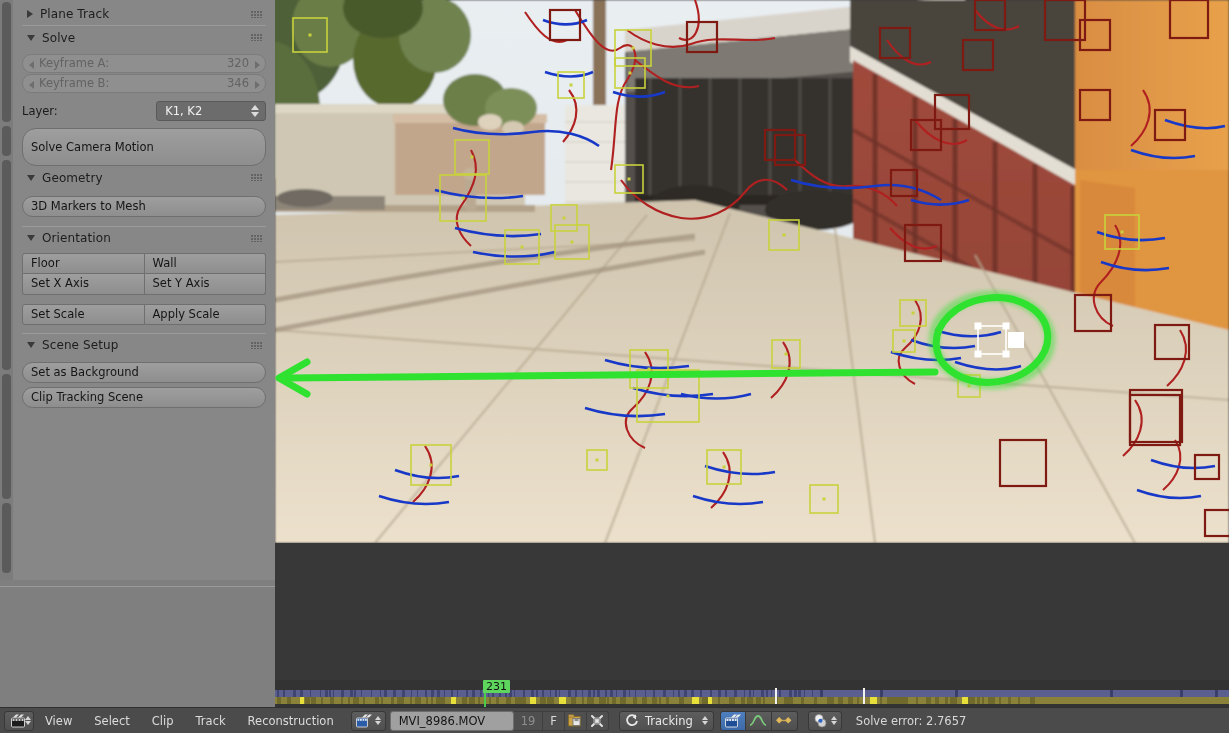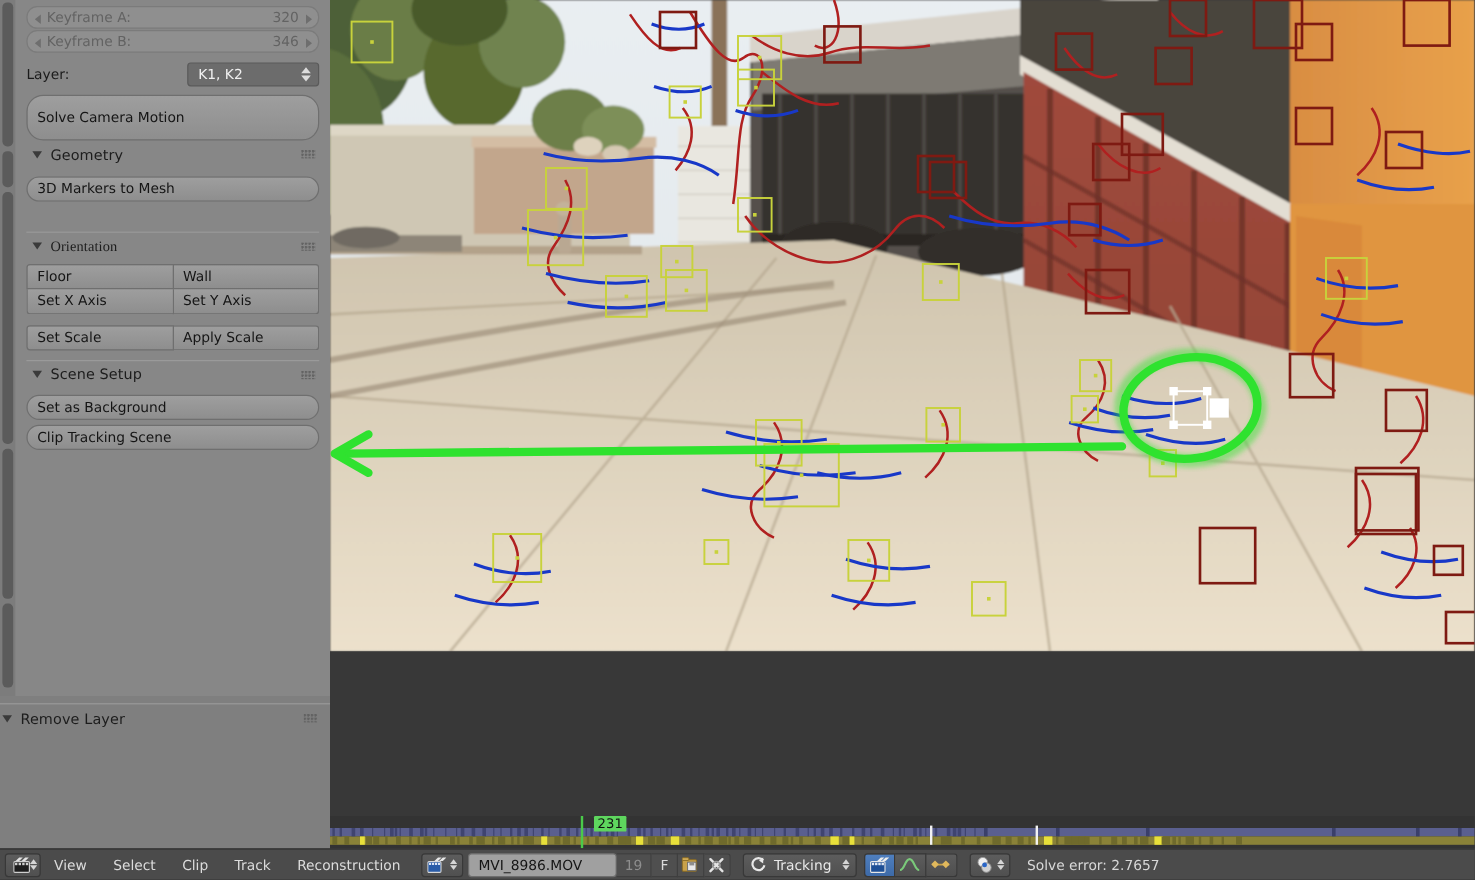--- a/index.html
+++ b/index.html
@@ -272,21 +272,31 @@
     <div id="sb-scroll">
       <div class="thumb t1"></div>
       <div class="thumb t2"></div>
       <div class="thumb t3"></div>
       <div class="thumb t4"></div>
       <div class="thumb t5"></div>
     </div>
 
     <div id="sb-body">
 
-
+      <div class="panel-header" style="margin-top:3px;">
+        <span class="tri closed"></span>
+        <span class="panel-title">Plane Track</span>
+        <span class="grip"></span>
+      </div>
+
+      <div class="panel-header nb">
+        <span class="tri open"></span>
+        <span class="panel-title">Solve</span>
+        <span class="grip"></span>
+      </div>
 
 
       <div class="numfield" style="margin-top:5px;">
         <span class="arr-l"></span>
         <span>Keyframe A:</span>
         <span class="nf-val">320</span>
         <span class="arr-r"></span>
       </div>
 
       <div class="numfield">
@@ -310,21 +320,21 @@
       <div class="btn wide" style="height:38px;line-height:36px;margin-top:7px;">Solve Camera Motion</div>
 
 
       <div class="panel-header nb">
         <span class="tri open"></span>
         <span class="panel-title">Geometry</span>
         <span class="grip"></span>
       </div>
       <div class="btn wide" style="margin-top:7px;">3D Markers to Mesh</div>
 
-      <div class="panel-header" style="margin-top:25px;border-top:1px solid #9a9a9a;border-bottom:none;font-family:Liberation Serif, serif;">
+      <div class="panel-header" style="margin-top:9px;border-top:1px solid #9a9a9a;border-bottom:none;">
         <span class="tri open"></span>
         <span class="panel-title">Orientation</span>
         <span class="grip"></span>
       </div>
 
       <div class="orient-group">
         <div class="row r1">
           <div class="btn" style="flex:1;">Floor</div>
           <div class="btn" style="flex:1;border-left:none;">Wall</div>
         </div>
@@ -344,25 +354,20 @@
         <span class="tri open"></span>
         <span class="panel-title">Scene Setup</span>
         <span class="grip"></span>
       </div>
       <div class="btn wide" style="margin-top:6px;">Set as Background</div>
       <div class="btn wide" style="margin-top:4px;">Clip Tracking Scene</div>
     </div>
 
     <div id="sb-lower">
       <div class="rl-sep"></div>
-      <div class="panel-header nb" style="margin-top:7px;padding-left:0;">
-        <span class="tri open" style="margin-left:2px;"></span>
-        <span class="panel-title">Remove Layer</span>
-        <span class="grip" style="right:10px;"></span>
-      </div>
     </div>
   </div>
 
   <div id="viewport">
     <div id="clip">
       <svg width="954" height="543" viewBox="0 0 954 543">
         <defs>
           <linearGradient id="sky" x1="0" y1="0" x2="0" y2="1">
             <stop offset="0" stop-color="#e9eef2"></stop>
               <stop offset="1" stop-color="#dfe5e8"></stop>
@@ -813,21 +818,21 @@
         <div class="tl-seg" style="left: 545px; width: 3px; top: 0px; height: 7px; background: rgb(58, 63, 106);"></div>
         <div class="tl-seg" style="left: 605px; width: 3px; top: 0px; height: 7px; background: rgb(58, 63, 106);"></div>
         <div class="tl-seg" style="left: 680px; width: 3px; top: 0px; height: 7px; background: rgb(58, 63, 106);"></div>
         <div class="tl-seg" style="left: 835px; width: 3px; top: 0px; height: 7px; background: rgb(58, 63, 106);"></div>
         <div class="tl-seg" style="left: 905px; width: 3px; top: 0px; height: 7px; background: rgb(58, 63, 106);"></div>
         <div class="tl-seg" style="left: 940px; width: 3px; top: 0px; height: 7px; background: rgb(58, 63, 106);"></div>
         <div class="tl-seg" style="left: 500px; width: 2px; top: -2px; height: 16px; background: rgb(242, 242, 242);"></div>
         <div class="tl-seg" style="left: 588px; width: 2px; top: -2px; height: 16px; background: rgb(242, 242, 242);"></div>
       </div>
     <div id="tl-playhead" style="left: 209px;"></div>
-    <div id="tl-frame-badge" style="left: 220px;">231</div>
+    <div id="tl-frame-badge" style="left: 208px;">231</div>
   </div>
 
   <div id="statusbar">
 
     <div class="sb-icon-btn">
       <svg width="17" height="14" viewBox="0 0 17 14">
         <rect x="0.5" y="4" width="13" height="9" rx="1" fill="#1d1d1d" stroke="#cfcfcf" stroke-width="1"></rect>
         <g fill="#cfcfcf">
             <rect x="1.5" y="5" width="2" height="2"></rect>
             <rect x="4.5" y="5" width="2" height="2"></rect>

